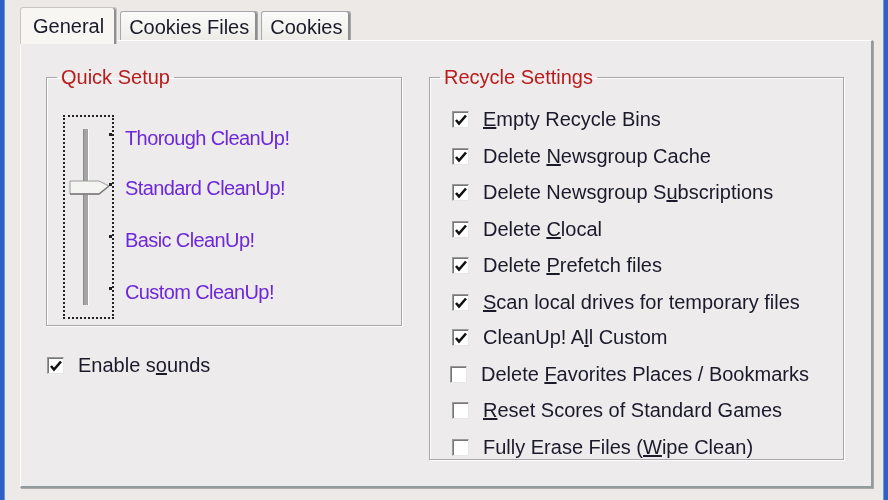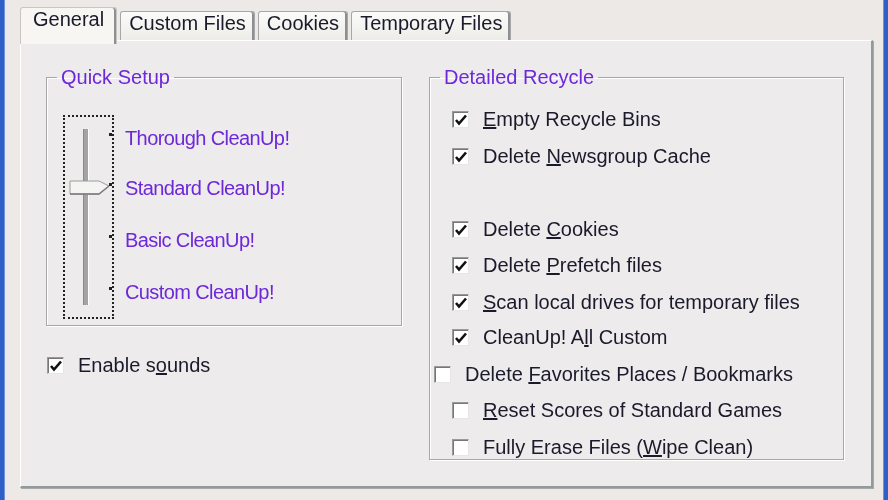--- a/index.html
+++ b/index.html
@@ -8,21 +8,21 @@
     background:#ECE9E6;
     font-family:"Liberation Sans", "DejaVu Sans", sans-serif;
     font-size:20px; color:#1a1a2a;
   }
   .win-border-left { position:absolute; left:0; top:0; width:4px; height:500px; background:#2F5FC6; border-right:1px solid #6E93DD; }
   .win-border-right { position:absolute; right:0; top:0; width:4px; height:500px; background:#2F5FC6; border-left:1px solid #6E93DD; }
 
   .tabs { position:absolute; left:20px; top:4px; height:38px; display:flex; align-items:flex-end; }
   .tab {
     height:30px; padding:0 8px; margin-right:3px;
-    display:flex; 
+    display:flex; align-items:center;
     background:linear-gradient(#FBFBFA, #ECEBE6);
     border:1px solid #A7A6AA; border-bottom:none;
     border-top-left-radius:3px; border-top-right-radius:3px;
     box-shadow: inset -2px 0 0 #8E8F8F;
     font-size:20px; color:#1a1a2a; white-space:nowrap; cursor:default;
   }
   .tab.active {
     height:36px; background:#F7F6F3; padding:0 12px;
     position:relative; z-index:2; margin-bottom:-2px;
     border-color:#C8C6C2;
@@ -34,21 +34,21 @@
     border-top:1px solid #FFFFFF; border-left:1px solid #FFFFFF;
     border-right:2px solid #919B9C; border-bottom:2px solid #919B9C;
     box-shadow: 1px 1px 0 #A9A9A9;
   }
 
   fieldset.group {
     position:absolute; margin:0; padding:0;
     border:1px solid #A7A7AB; box-shadow: inset 1px 1px 0 #fff, 1px 1px 0 #fff;
   }
   fieldset.group legend {
-    padding:0 4px; margin-left:10px; font-size:20px; color:#6d28d9;
+    padding:0 4px; margin-left:10px; font-size:20px; color:#b91c1c;
   }
   .quick { left:25px; top:25px; width:354px; height:258px; }
   .detailed { left:408px; top:25px; width:413px; height:392px; }
 
   .slider-wrap {
     position:absolute; left:16px; top:26px; width:47px; height:200px;
     border:2px dotted #222;
   }
   .slider-track {
     position:absolute; left:18px; top:12px; width:4px; height:176px;
@@ -79,27 +79,24 @@
 <body>
 
 <div class="win-border-left"></div>
 <div class="win-border-right"></div>
 
 <div class="tabs">
   <div class="tab active">
       <span>General</span>
     </div>
   <div class="tab">
-      <span>Custom Files</span>
+      <span>Cookies Files</span>
     </div>
   <div class="tab">
       <span>Cookies</span>
-    </div>
-  <div class="tab">
-      <span>Temporary Files</span>
     </div>
 </div>
 
 <div class="panel">
 
   <fieldset class="group quick">
     <legend>Quick Setup</legend>
 
     <div class="slider-wrap">
       <div class="slider-track"></div>
@@ -124,45 +121,53 @@
   <div class="check-row" style="left:26px; top:313px">
     <span class="cbox">
       <svg width="14" height="14" viewBox="0 0 14 14">
           <path d="M2 7 L5 10.5 L12 2.5" fill="none" stroke="#111" stroke-width="2.6"></path>
         </svg>
     </span>
     <span class="check-label"><span>Enable s</span><span class="u">o</span><span>unds</span></span>
   </div>
 
   <fieldset class="group detailed">
-    <legend>Detailed Recycle</legend>
+    <legend>Recycle Settings</legend>
 
     <div class="check-row" style="left:22px; top:19px">
       <span class="cbox">
           <svg width="14" height="14" viewBox="0 0 14 14">
             <path d="M2 7 L5 10.5 L12 2.5" fill="none" stroke="#111" stroke-width="2.6"></path>
           </svg>
         </span>
       <span class="check-label"><span></span><span class="u">E</span><span>mpty Recycle Bins</span></span>
     </div>
     <div class="check-row" style="left:22px; top:56px">
       <span class="cbox">
           <svg width="14" height="14" viewBox="0 0 14 14">
             <path d="M2 7 L5 10.5 L12 2.5" fill="none" stroke="#111" stroke-width="2.6"></path>
           </svg>
         </span>
       <span class="check-label"><span>Delete </span><span class="u">N</span><span>ewsgroup Cache</span></span>
     </div>
+    <div class="check-row" style="left:22px; top:92px">
+      <span class="cbox">
+          <svg width="14" height="14" viewBox="0 0 14 14">
+            <path d="M2 7 L5 10.5 L12 2.5" fill="none" stroke="#111" stroke-width="2.6"></path>
+          </svg>
+        </span>
+      <span class="check-label"><span>Delete Newsgroup S</span><span class="u">u</span><span>bscriptions</span></span>
+    </div>
     <div class="check-row" style="left:22px; top:129px">
       <span class="cbox">
           <svg width="14" height="14" viewBox="0 0 14 14">
             <path d="M2 7 L5 10.5 L12 2.5" fill="none" stroke="#111" stroke-width="2.6"></path>
           </svg>
         </span>
-      <span class="check-label"><span>Delete </span><span class="u">C</span><span>ookies</span></span>
+      <span class="check-label"><span>Delete </span><span class="u">C</span><span>local</span></span>
     </div>
     <div class="check-row" style="left:22px; top:165px">
       <span class="cbox">
           <svg width="14" height="14" viewBox="0 0 14 14">
             <path d="M2 7 L5 10.5 L12 2.5" fill="none" stroke="#111" stroke-width="2.6"></path>
           </svg>
         </span>
       <span class="check-label"><span>Delete </span><span class="u">P</span><span>refetch files</span></span>
     </div>
     <div class="check-row" style="left:22px; top:202px">
@@ -174,21 +179,21 @@
       <span class="check-label"><span></span><span class="u">S</span><span>can local drives for temporary files</span></span>
     </div>
     <div class="check-row" style="left:22px; top:237px">
       <span class="cbox">
           <svg width="14" height="14" viewBox="0 0 14 14">
             <path d="M2 7 L5 10.5 L12 2.5" fill="none" stroke="#111" stroke-width="2.6"></path>
           </svg>
         </span>
       <span class="check-label"><span>CleanUp! A</span><span class="u">l</span><span>l Custom</span></span>
     </div>
-    <div class="check-row" style="left:4px; top:274px">
+    <div class="check-row" style="left:20px; top:274px">
       <span class="cbox"></span>
       <span class="check-label"><span>Delete </span><span class="u">F</span><span>avorites Places / Bookmarks</span></span>
     </div>
     <div class="check-row" style="left:22px; top:310px">
       <span class="cbox"></span>
       <span class="check-label"><span></span><span class="u">R</span><span>eset Scores of Standard Games</span></span>
     </div>
     <div class="check-row" style="left:22px; top:347px">
       <span class="cbox"></span>
       <span class="check-label"><span>Fully Erase Files (</span><span class="u">W</span><span>ipe Clean)</span></span>

